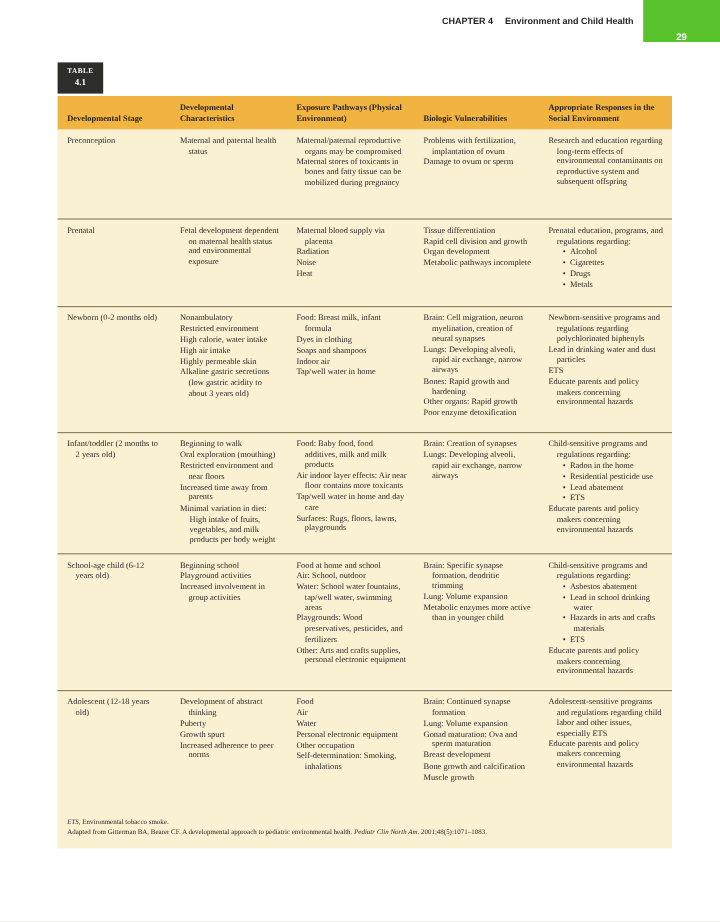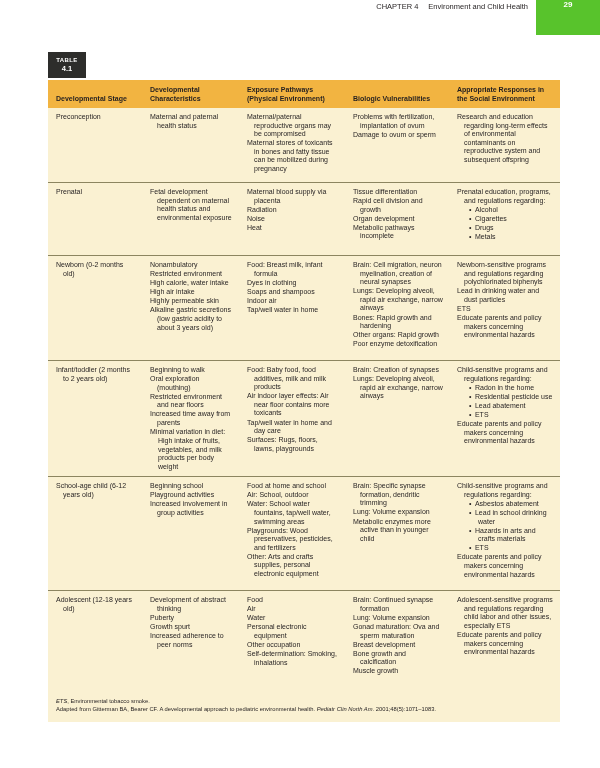--- a/index.html
+++ b/index.html
@@ -3,31 +3,31 @@
 <meta charset="utf-8">
 <style>
   html,body { margin:0; padding:0; background:#e8e8e8; }
   .page {
     position:relative; width:600px; height:768px; margin:0 auto;
     background:#ffffff; overflow:hidden;
     font-family:"Liberation Sans", sans-serif; color:#231f20;
   }
   
   .running-head {
-    position:absolute; top:2px; right:72px;
-    font-size:7.5px; font-weight:normal; white-space:nowrap;
+    position:absolute; top:13px; right:72px;
+    font-size:7.5px; font-weight:bold; white-space:nowrap;
   }
   .running-head .chapter-label { margin-right:10px; }
   .pagenum-box {
     position:absolute; top:0; right:0; width:64px; height:35px;
     background:#58C32C; color:#ffffff; font-size:8px; font-weight:bold;
-    display:flex; align-items:flex-start; justify-content:center;
-  }
-  
-  .table-wrap { position:absolute; left:48px; top:52px; width:512px; }
+    display:flex; align-items:flex-end; justify-content:center;
+  }
+  
+  .table-wrap { position:absolute; left:48px; top:52px; width:512px;font-family:Liberation Serif, serif; }
   .table-head { position:relative; height:28px; }
   .badge {
     position:absolute; left:0; top:0; width:38px; height:26px;
     background:#2D2D2B; color:#ffffff; text-align:center; font-weight:bold;
   }
   .badge-label { font-size:6px; letter-spacing:0.4px; margin-top:4.5px; line-height:7px; }
   .badge-number { font-size:7.5px; line-height:9px; }
   .table-title { position:absolute; left:44px; top:9px; margin:0; font-size:9px; font-weight:bold; }
   
   .thead {

